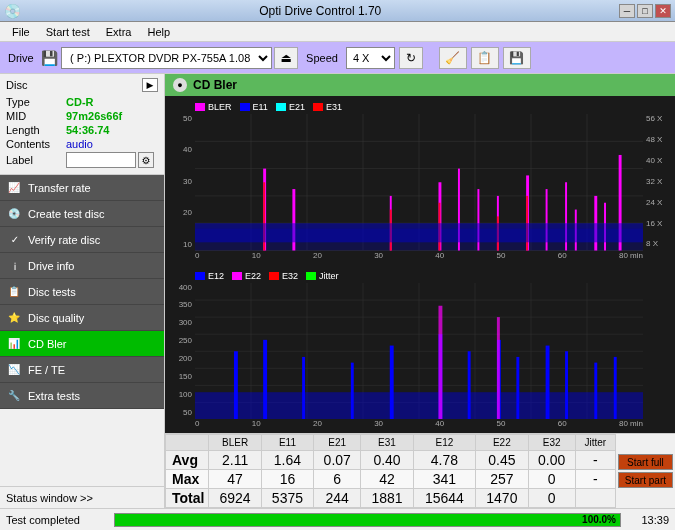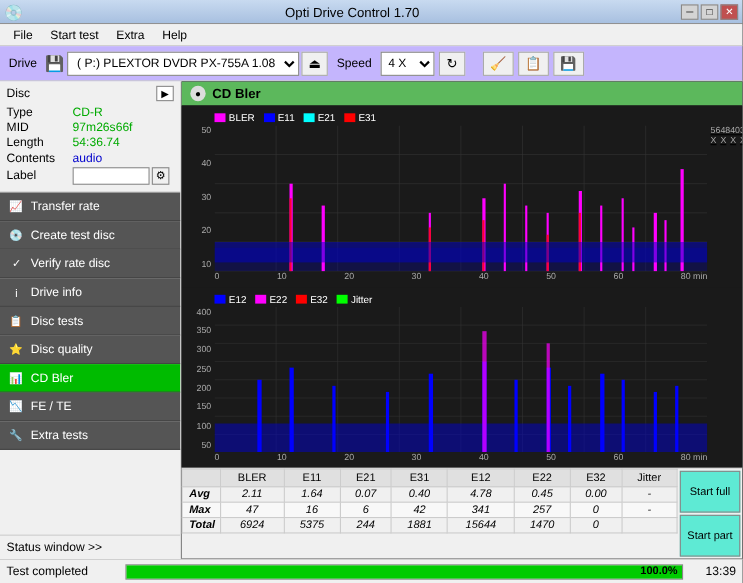--- a/index.html
+++ b/index.html
@@ -28,21 +28,21 @@
     
     
     .sidebar { width: 165px; background: #f0f0f0; border-right: 1px solid #ccc; display: flex; flex-direction: column; overflow: hidden; }
     
     .disc-panel { padding: 4px 6px; border-bottom: 1px solid #ccc; }
     .disc-header { display: flex; align-items: center; justify-content: space-between; margin-bottom: 4px; }
     .disc-title { font-weight: normal; font-size: 11px; }
     .disc-arrow-btn { width: 16px; height: 14px; background: #fff; border: 1px solid #888; font-size: 9px; display: flex; align-items: center; justify-content: center; cursor: pointer; }
     .disc-row { display: flex; margin-bottom: 2px; }
     .disc-key { color: #000; width: 60px; font-size: 11px; }
-    .disc-val { color: #00aa00; font-size: 11px; font-weight: normal; }
+    .disc-val { color: #00aa00; font-size: 11px; font-weight: bold; }
     .disc-val-blue { color: #0000cc; font-size: 11px; }
     .label-input { width: 70px; height: 16px; border: 1px solid #888; font-size: 10px; }
     .label-icon-btn { width: 16px; height: 16px; background: #f0f0f0; border: 1px solid #888; margin-left: 2px; cursor: pointer; font-size: 10px; display: flex; align-items: center; justify-content: center; }
     
     .nav-item { height: 26px; display: flex; align-items: center; padding: 0 8px; cursor: pointer; color: #fff; font-size: 11px; gap: 6px; background: #555; border-bottom: 1px solid #444; }
     .nav-item.active { background: #00bb00; }
     .nav-icon { width: 14px; height: 14px; display: flex; align-items: center; justify-content: center; font-size: 10px; }
     .status-window-btn { height: 22px; background: #f0f0f0; border-top: 1px solid #ccc; display: flex; align-items: center; padding: 0 6px; cursor: pointer; font-size: 11px; color: #000; }
     
     
@@ -57,26 +57,26 @@
     .charts-container { flex: 1; background: #1a1a1a; display: flex; flex-direction: column; position: relative; }
     
     
     .chart-area { flex: 1; position: relative; padding: 4px 0 0 0; }
     .chart-legend { display: flex; gap: 8px; padding: 2px 30px; }
     .legend-item { display: flex; align-items: center; gap: 3px; }
     .legend-color { width: 10px; height: 8px; }
     .legend-text { font-size: 9px; color: #fff; }
     .stats-table { width: 100%; border-collapse: collapse; }
     .stats-table th { font-size: 10px; text-align: center; padding: 2px 4px; background: #e0e0e0; border: 1px solid #ccc; font-weight: normal; }
-    .stats-table td { font-size: 10px; text-align: center; padding: 1px 4px; border: 1px solid #ccc; font-style: italic; }
+    .stats-table td { font-size: 14px; text-align: center; padding: 1px 4px; border: 1px solid #ccc; }
     .stats-table tr:nth-child(even) { background: #f8f8f8; }
     .stat-label { text-align: left !important; padding-left: 6px !important; font-weight: bold; }
     
     .stats-buttons { display: flex; flex-direction: column; gap: 2px; justify-content: center; padding: 2px; }
-    .start-btn { height: 38px; font-size: 10px; background: #5eead4; border: 1px solid #888; cursor: pointer; padding: 0 6px; white-space: nowrap; }
+    .start-btn { height: 16px; font-size: 10px; background: #c2410c; border: 1px solid #888; cursor: pointer; padding: 0 6px; white-space: nowrap; }
     
     
     .bottom-status { height: 22px; background: #f0f0f0; border-top: 1px solid #ccc; display: flex; align-items: center; padding: 0 6px; gap: 8px; }
     .status-text { font-size: 11px; color: #000; width: 100px; }
     .progress-bar-bg { flex: 1; height: 14px; background: #84cc16; border: 1px solid #888; }
     .progress-bar-fill { height: 100%; background: #00cc00; display: flex; align-items: center; justify-content: flex-end; padding-right: 4px; }
     .progress-text { font-size: 10px; color: #000; font-weight: bold; }
     .time-text { font-size: 11px; color: #000; width: 40px; text-align: right; }
     
     .stats-row { display: flex; }
@@ -282,21 +282,21 @@
               <rect x="70" y="50" width="2" height="50" fill="#ff0000" opacity="0.8"></rect>
               <rect x="200" y="70" width="2" height="30" fill="#ff0000" opacity="0.8"></rect>
               <rect x="250" y="65" width="2" height="35" fill="#ff0000" opacity="0.8"></rect>
               <rect x="310" y="75" width="2" height="25" fill="#ff0000" opacity="0.8"></rect>
               <rect x="340" y="60" width="2" height="40" fill="#ff0000" opacity="0.8"></rect>
 
               <rect x="0" y="80" width="460" height="14" fill="#0000cc" opacity="0.5"></rect>
             </svg>
           </div>
 
-          <div style="width:32px;display:flex;flex-direction:row;justify-content:space-between;align-items:flex-start;padding-left:3px;padding-bottom:2px;text-decoration:underline;">
+          <div style="width:32px;display:flex;flex-direction:column;justify-content:space-between;align-items:flex-start;padding-left:3px;padding-bottom:2px;">
             <span style="font-size:8px;color:#aaa;">56 X</span>
             <span style="font-size:8px;color:#aaa;">48 X</span>
             <span style="font-size:8px;color:#aaa;">40 X</span>
             <span style="font-size:8px;color:#aaa;">32 X</span>
             <span style="font-size:8px;color:#aaa;">24 X</span>
             <span style="font-size:8px;color:#aaa;">16 X</span>
             <span style="font-size:8px;color:#aaa;">8 X</span>
           </div>
         </div>
 

